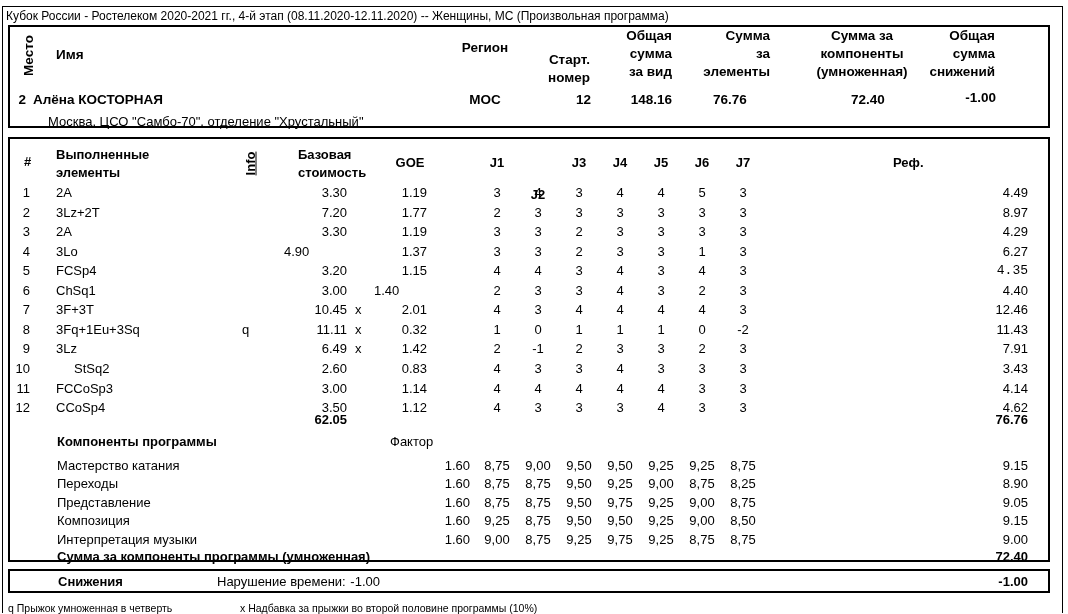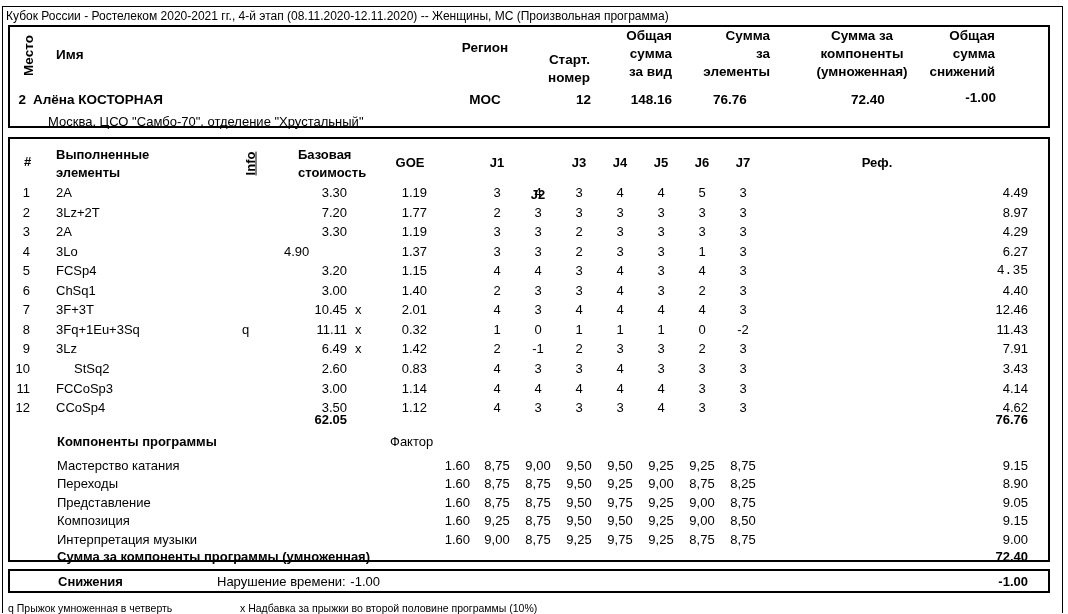--- a/index.html
+++ b/index.html
@@ -64,21 +64,21 @@
   <span class="abs b pre" style="left:298px;top:146px;">Базовая
 стоимость</span>
   <span class="abs b" style="left:385px;top:155px;width:50px;text-align:center;">GOE</span>
   <span class="abs b" style="left:477px;top:155px;width:40px;text-align:center;">J1</span>
   <span class="abs b" style="left:518px;top:155px;width:40px;text-align:center;margin-top:32px;">J2</span>
   <span class="abs b" style="left:559px;top:155px;width:40px;text-align:center;">J3</span>
   <span class="abs b" style="left:600px;top:155px;width:40px;text-align:center;">J4</span>
   <span class="abs b" style="left:641px;top:155px;width:40px;text-align:center;">J5</span>
   <span class="abs b" style="left:682px;top:155px;width:40px;text-align:center;">J6</span>
   <span class="abs b" style="left:723px;top:155px;width:40px;text-align:center;">J7</span>
-  <span class="abs b" style="left:852px;top:155px;width:50px;text-align:center;">Реф.</span>
+  <span class="abs b" style="left:893px;top:155px;width:50px;text-align:left;">Реф.</span>
 
   <div id="rows-layer">
       <span class="abs" style="top: 185px; left: 8px; width: 22px; text-align: right;">1</span>
       <span class="abs" style="top: 185px; left: 56px;">2A</span>
       <span class="abs" style="top: 185px; left: 280px; width: 67px; text-align: right;">3.30</span>
       <span class="abs" style="top: 185px; left: 385px; width: 42px; text-align: right;">1.19</span>
       <span class="abs" style="top: 185px; left: 950px; width: 78px; text-align: right;">4.49</span>
       <span class="abs" style="top: 185px; left: 477px; width: 40px; text-align: center;">3</span>
       <span class="abs" style="top: 185px; left: 518px; width: 40px; text-align: center;">4</span>
       <span class="abs" style="top: 185px; left: 559px; width: 40px; text-align: center;">3</span>
@@ -130,21 +130,21 @@
       <span class="abs" style="top: 263px; left: 477px; width: 40px; text-align: center;">4</span>
       <span class="abs" style="top: 263px; left: 518px; width: 40px; text-align: center;">4</span>
       <span class="abs" style="top: 263px; left: 559px; width: 40px; text-align: center;">3</span>
       <span class="abs" style="top: 263px; left: 600px; width: 40px; text-align: center;">4</span>
       <span class="abs" style="top: 263px; left: 641px; width: 40px; text-align: center;">3</span>
       <span class="abs" style="top: 263px; left: 682px; width: 40px; text-align: center;">4</span>
       <span class="abs" style="top: 263px; left: 723px; width: 40px; text-align: center;">3</span>
       <span class="abs" style="top: 283px; left: 8px; width: 22px; text-align: right;">6</span>
       <span class="abs" style="top: 283px; left: 56px;">ChSq1</span>
       <span class="abs" style="top: 283px; left: 280px; width: 67px; text-align: right;">3.00</span>
-      <span class="abs" style="top: 283px; left: 385px; width: 42px; text-align: right;">1.40</span>
+      <span class="abs" style="top: 283px; left: 374px; width: 42px; ">1.40</span>
       <span class="abs" style="top: 283px; left: 950px; width: 78px; text-align: right;">4.40</span>
       <span class="abs" style="top: 283px; left: 477px; width: 40px; text-align: center;">2</span>
       <span class="abs" style="top: 283px; left: 518px; width: 40px; text-align: center;">3</span>
       <span class="abs" style="top: 283px; left: 559px; width: 40px; text-align: center;">3</span>
       <span class="abs" style="top: 283px; left: 600px; width: 40px; text-align: center;">4</span>
       <span class="abs" style="top: 283px; left: 641px; width: 40px; text-align: center;">3</span>
       <span class="abs" style="top: 283px; left: 682px; width: 40px; text-align: center;">2</span>
       <span class="abs" style="top: 283px; left: 723px; width: 40px; text-align: center;">3</span>
       <span class="abs" style="top: 302px; left: 8px; width: 22px; text-align: right;">7</span>
       <span class="abs" style="top: 302px; left: 56px;">3F+3T</span>

